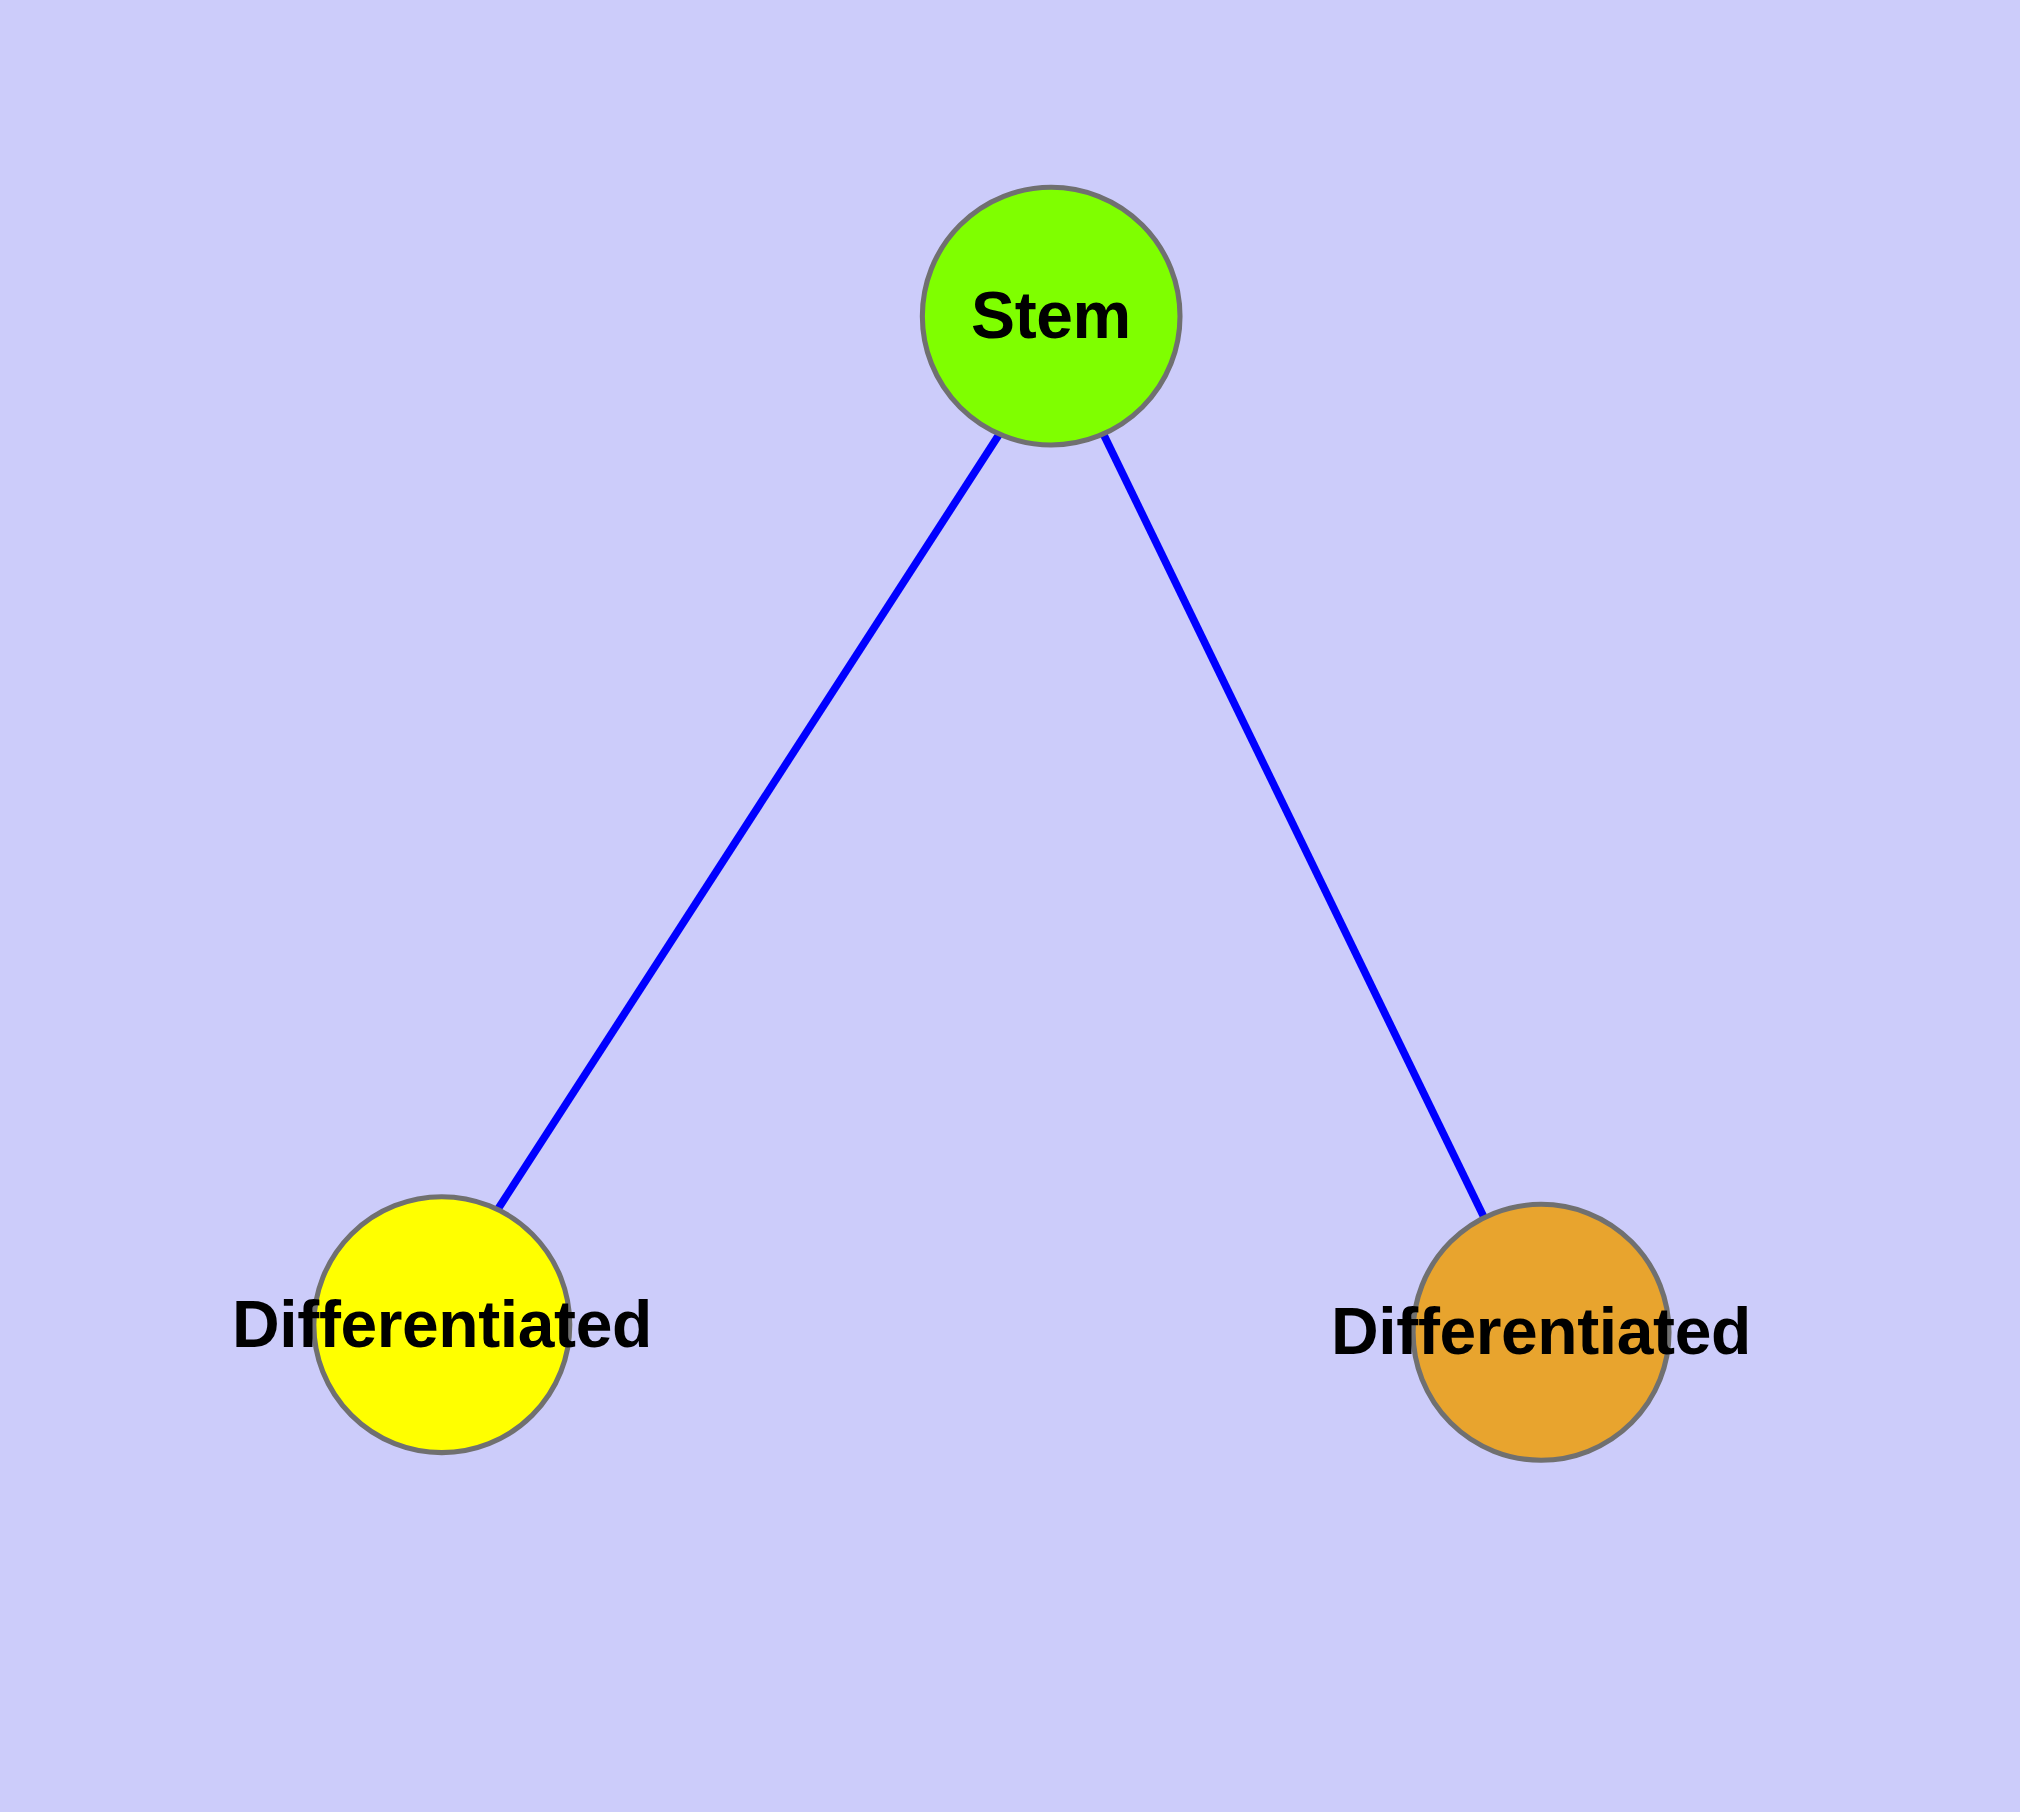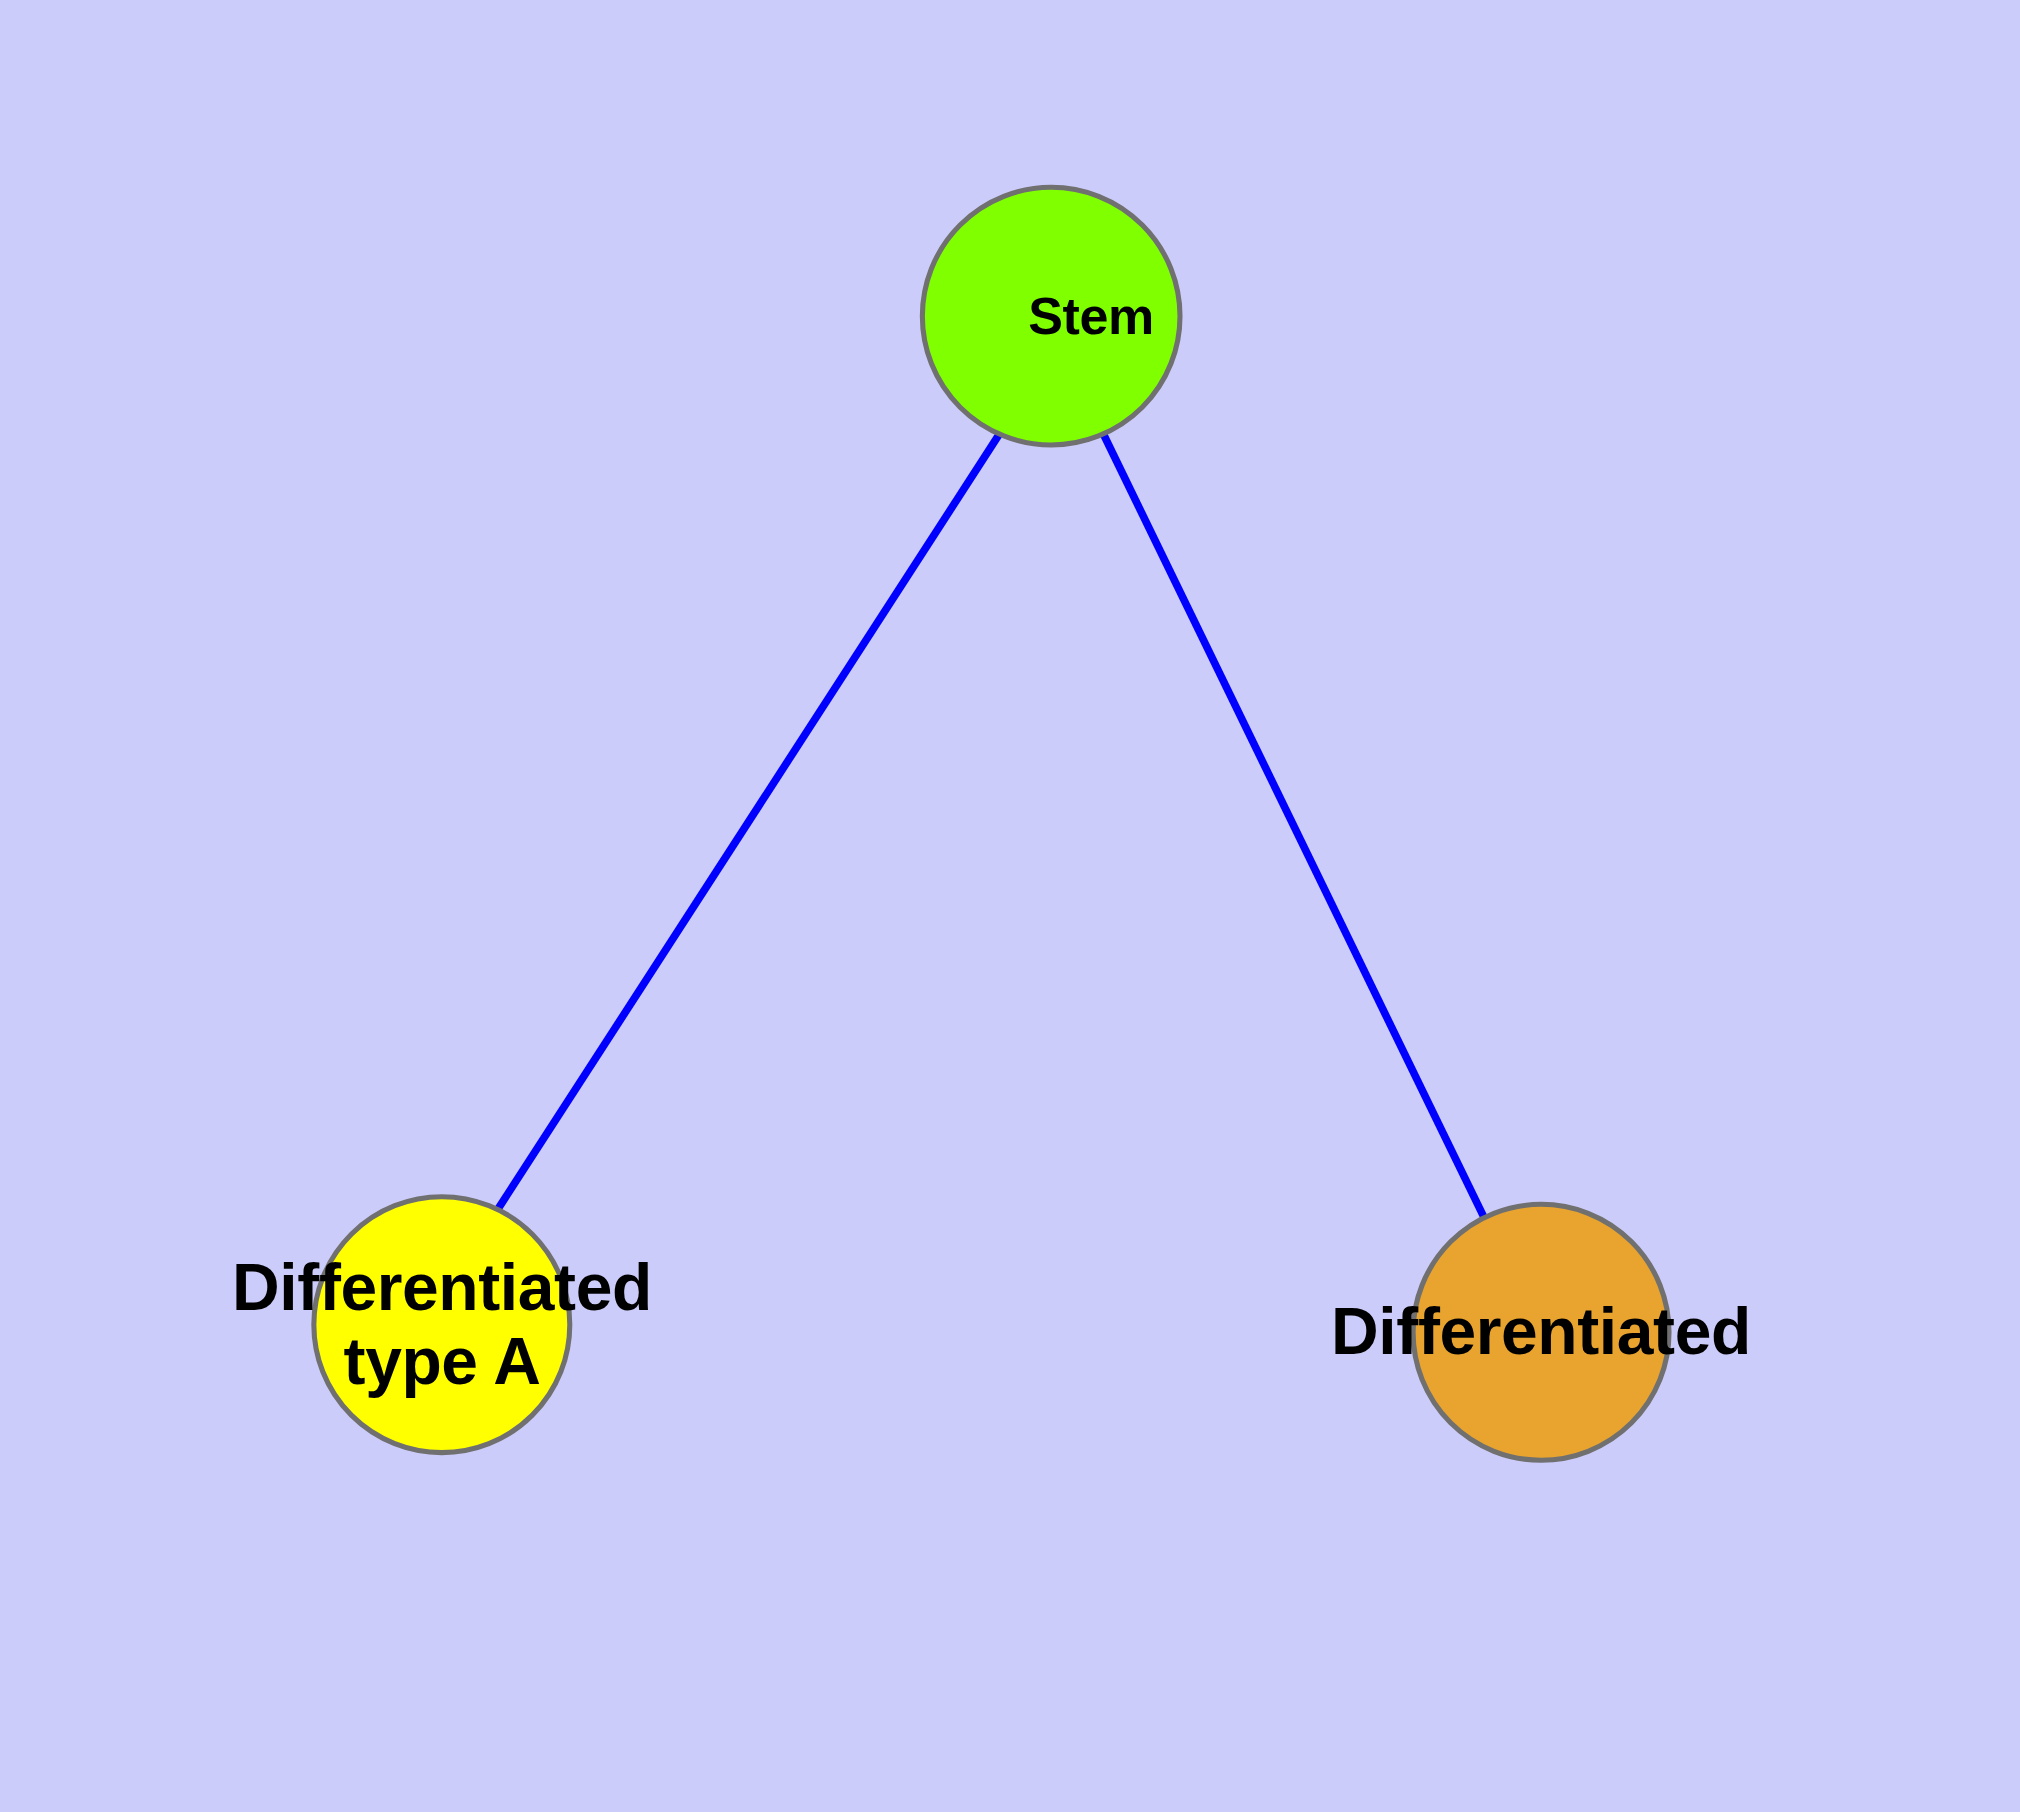--- a/index.html
+++ b/index.html
@@ -57,26 +57,25 @@
         <line x1="1302" y1="513" x2="1750" y2="1435" stroke="#0000ff" stroke-width="9" stroke-linecap="butt"></line>
       </g>
     <g id="node-layer">
         <circle cx="1240" cy="373" r="152" fill="#7fff00" stroke="#707070" stroke-width="6"></circle>
         <circle cx="521" cy="1563" r="151" fill="#ffff00" stroke="#707070" stroke-width="6"></circle>
         <circle cx="1818" cy="1572" r="151" fill="#e8a42e" stroke="#707070" stroke-width="6"></circle>
       </g>
   </svg>
 
   <div id="label-layer">
-      <div class="node-label root" style="left: 1091px; top: 316px; font-size: 52px; color: rgb(0, 0, 0);">
+      <div class="node-label root" style="left: 1051px; top: 316px; font-size: 66px; color: rgb(0, 0, 0);">
         <div>Stem</div>
       </div>
       <div class="node-label big" style="left: 442px; top: 1325px; font-size: 66px; color: rgb(0, 0, 0);">
         <div>Differentiated</div>
-        <div>type A</div>
       </div>
       <div class="node-label big" style="left: 1541px; top: 1332px; font-size: 66px; color: rgb(0, 0, 0);">
         <div>Differentiated</div>
       </div>
     </div>
 
 </div>
 
 
 </body></html>

